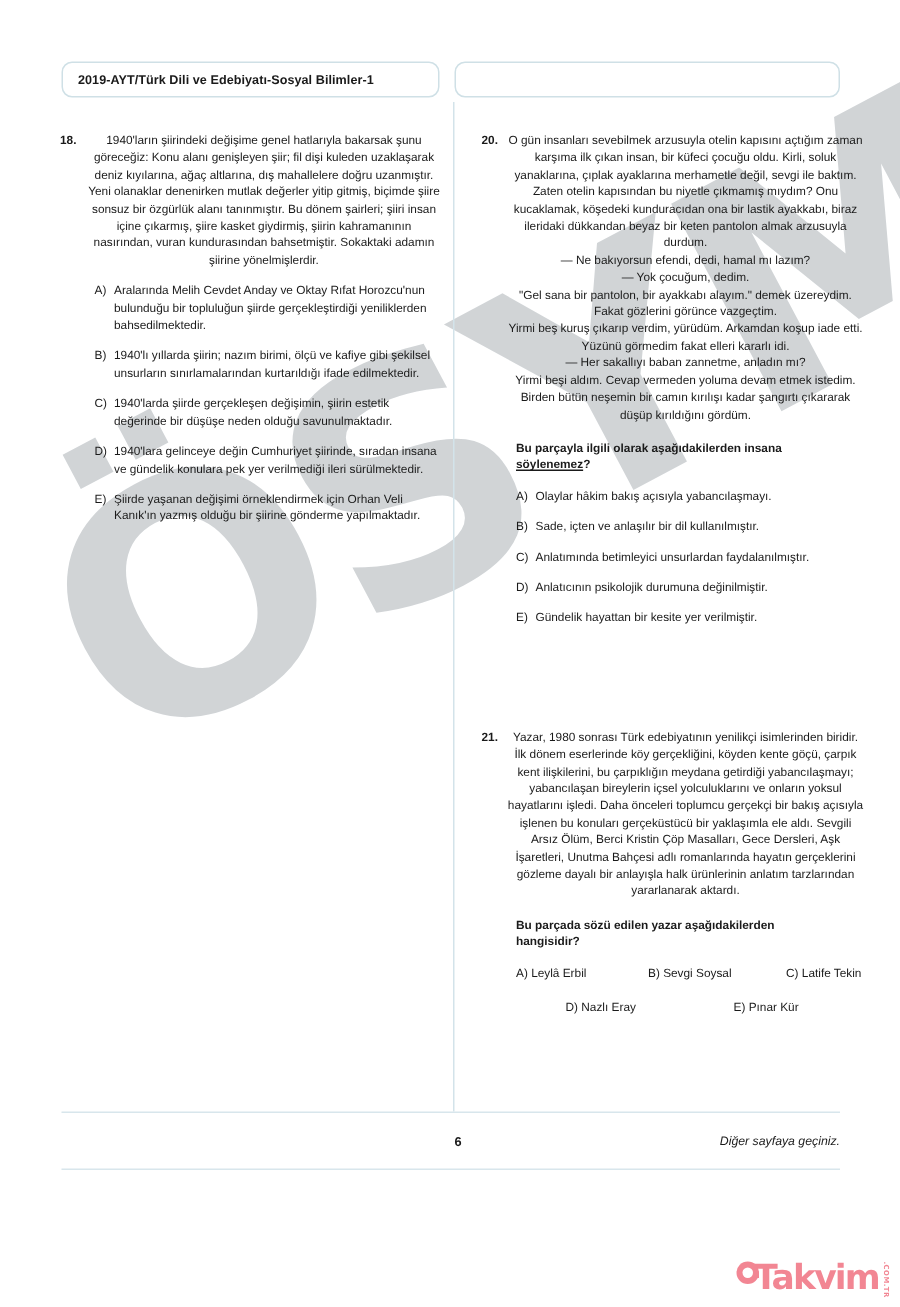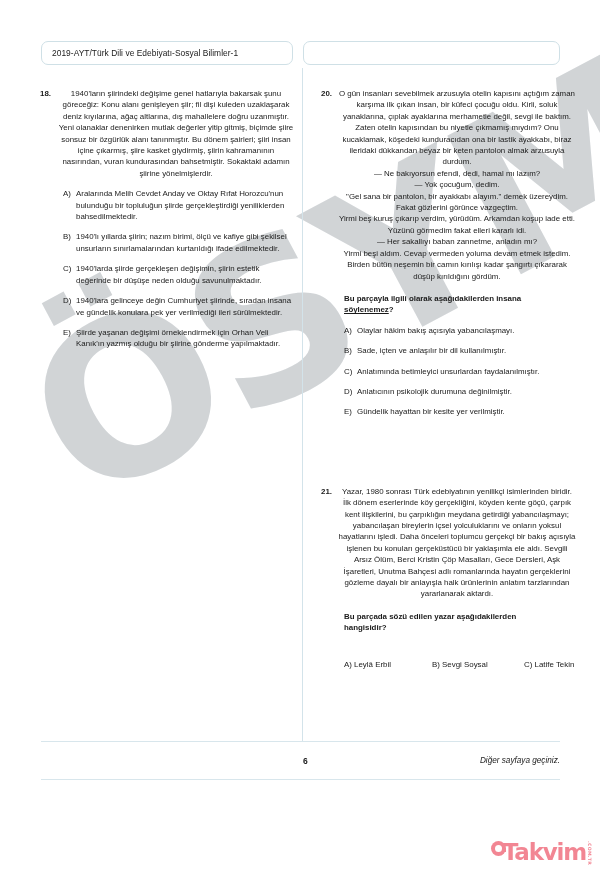--- a/index.html
+++ b/index.html
@@ -60,21 +60,21 @@
   .header-box.left {
     width: 252px;
     padding-left: 10px;
   }
   .header-box.right {
     flex: 1;
     margin-left: 10px;
   }
   .header-title {
     font-size: 8.4px;
-    font-weight: normal;
+    font-weight: bold;
     letter-spacing: .05px;
     white-space: nowrap;
   }
 
   
   .col-divider {
     position: absolute;
     left: 302px;
     top: 68px;
     width: 1px;
@@ -138,21 +138,21 @@
   }
   .option:last-child { margin-bottom: 0; }
   .opt-letter {
     flex: 0 0 13px;
     width: 13px;
   }
   .opt-text { flex: 1; }
 
   
   .options-inline {
-    margin-top: 25px;
+    margin-top: 9px;
     padding-left: 28px;
     font-size: 7.9px;
     line-height: 11.4px;
   }
   .opt-row {
     display: flex;
     margin-bottom: 12px;
   }
   .opt-row:last-child { margin-bottom: 0; }
   .opt-row.row1 .inline-opt:nth-child(1) { width: 88px; }
@@ -365,20 +365,24 @@
         <span>Bu parçada sözü edilen yazar aşağıdakilerden</span><br>
         <span>hangisidir?</span>
       </div>
 
       <div class="options-inline">
         <div class="opt-row row1">
           <span class="inline-opt"><span>A)</span>&nbsp;<span>Leylâ Erbil</span></span>
           <span class="inline-opt"><span>B)</span>&nbsp;<span>Sevgi Soysal</span></span>
           <span class="inline-opt"><span>C)</span>&nbsp;<span>Latife Tekin</span></span>
         </div>
+        <div class="opt-row row2">
+          <span class="inline-opt"><span>D)</span>&nbsp;<span>Nazlı Eray</span></span>
+          <span class="inline-opt"><span>E)</span>&nbsp;<span>Pınar Kür</span></span>
+        </div>
       </div>
     </div>
 
   </div>
 
   <div class="rule-top"></div>
   <div class="rule-bottom"></div>
 
   <div class="footer">
     <span class="page-number">6</span>

